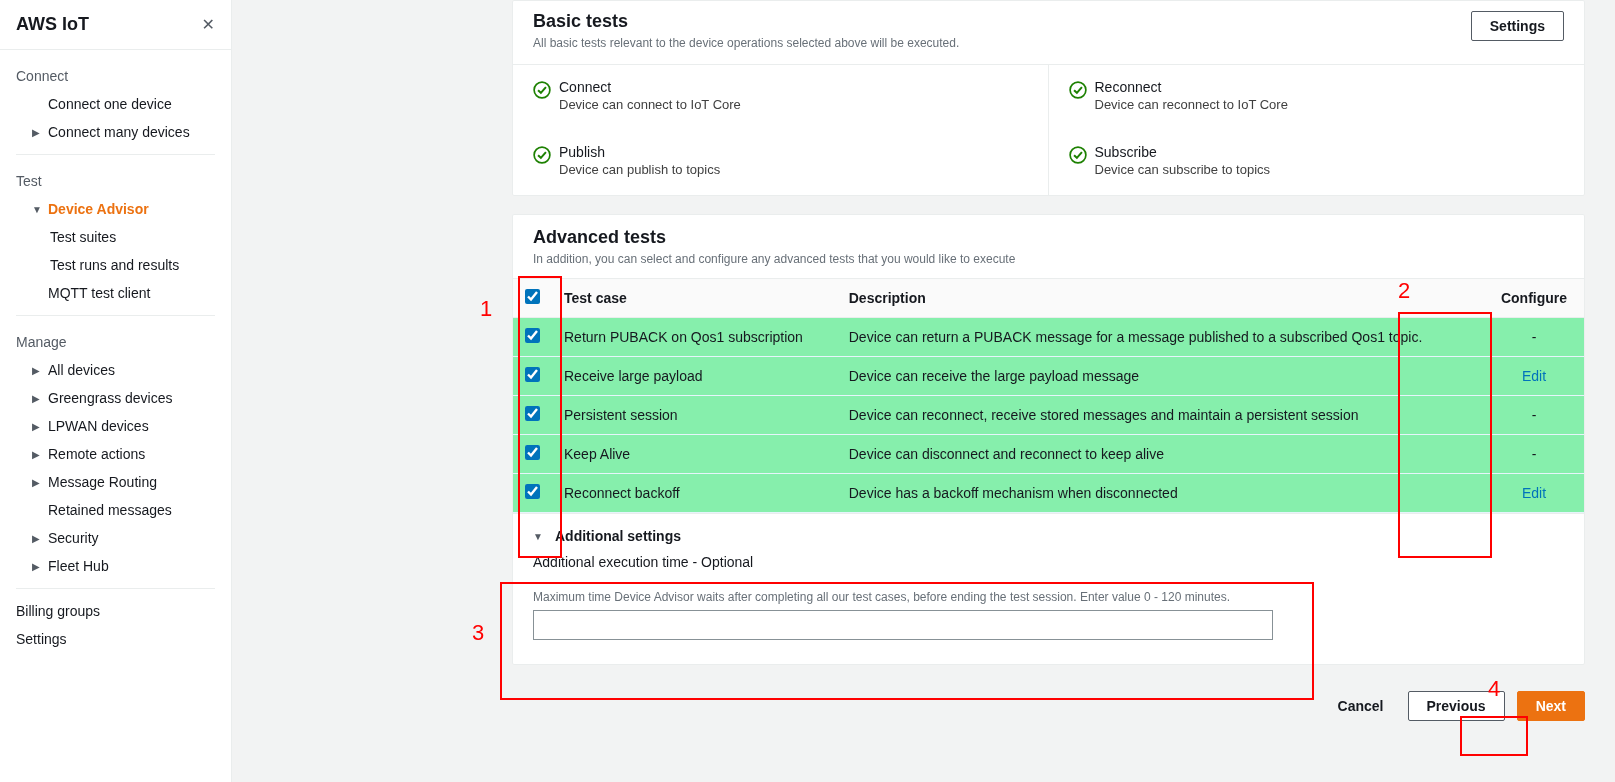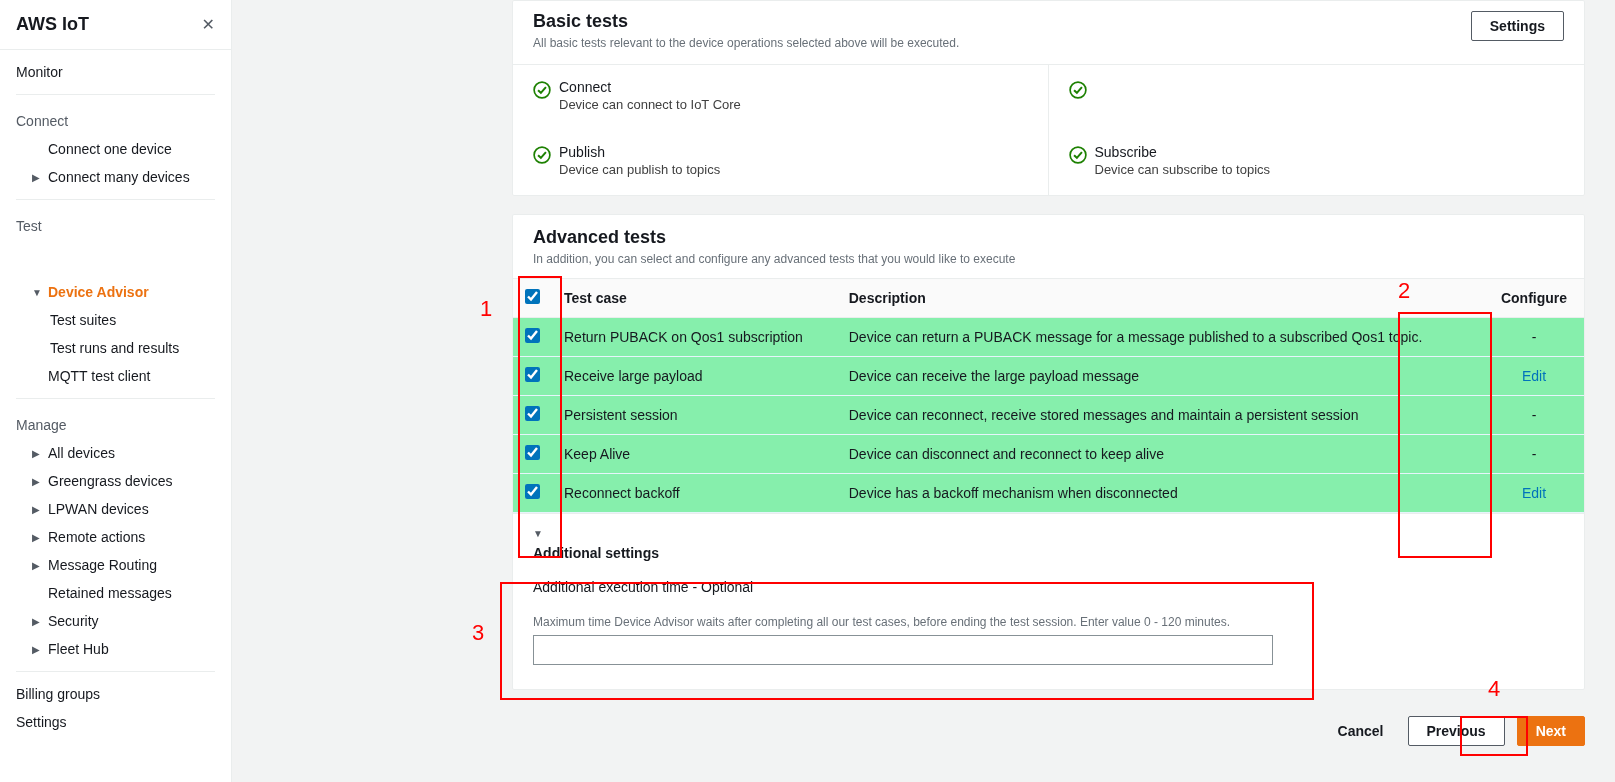--- a/index.html
+++ b/index.html
@@ -7,21 +7,21 @@
 .sidebar { width: 232px; background: #fff; border-right: 1px solid #eaeded; display: flex; flex-direction: column; overflow-y: auto; }
 .sidebar-header { display: flex; justify-content: space-between; align-items: center; padding: 14px 16px; border-bottom: 1px solid #eaeded;}
 .sidebar-title { font-size: 18px; font-weight: 700; }
 .close-icon { cursor: pointer; font-size: 16px; color: #545b64; }
 .nav-section { padding: 8px 0; border-bottom: 1px solid #eaeded; margin: 0 16px;}
 .nav-section:last-child { border-bottom:none;}
 .nav-group-label { font-size: 14px; color: #545b64; padding: 10px 0 6px 0; font-weight: 400;}
 .nav-item { display: flex; align-items: center; padding: 6px 0 6px 0; cursor: pointer; color: #16191f;}
 .nav-item.sub { padding-left: 16px; }
 .nav-item.subsub { padding-left: 34px; }
-.nav-item.active { color: #ec7211; font-weight: 700; margin-top: 38px;}
+.nav-item.active { color: #ec7211; font-weight: 700;}
 .caret { width: 14px; display: inline-block; color:#545b64; font-size:10px; margin-right:2px;}
 .caret.down::before { content:"▼";}
 .caret.right::before { content:"▶";}
 .nav-item .label { flex:1;}
 .main { flex:1; padding: 0 30px 24px 280px; overflow-y:auto; position:relative;}
 .panel { background:#fff; border:1px solid #eaeded; margin-bottom:18px; border-radius:2px;}
 .panel-header { padding: 12px 20px;}
 .panel-title { font-size:18px; font-weight:700; margin-bottom:4px;}
 .panel-subtitle { font-size:12px; color:#687078;}
 .panel-top { display:flex; justify-content:space-between; align-items:flex-start; padding:10px 20px 14px 20px;}
@@ -37,45 +37,40 @@
 .item-desc{color:#404040; font-size:13px; margin-top:2px;}
 table { width:100%; border-collapse:collapse;}
 thead th { text-align:left; font-size:14px; font-weight:700; padding:10px 12px; border-top:1px solid #eaeded; border-bottom:1px solid #eaeded; background:#fafafa;}
 tbody td { padding:10px 12px; border-bottom:1px solid #e6f5fb; font-size:14px; background:#86efac;}
 tbody tr:first-child td{border-top:1px solid #b3e0f5;}
 th.cb, td.cb { width:38px; text-align:center;}
 td.configure { text-align:center; width:100px;}
 td.configure a { color:#0073bb; cursor:pointer;}
 input[type=checkbox]{ width:15px;height:15px; accent-color:#0073bb;}
 .additional { padding:14px 20px 24px 20px; border-top:1px solid #eaeded;}
-.add-header { display:flex; align-items:flex-start; gap:6px; font-weight:700; margin-bottom:18px;flex-direction:column;}
+.add-header { display:flex; align-items:center; gap:6px; font-weight:700; margin-bottom:10px;}
 .field-label{font-size:14px; margin-bottom:20px;}
 .field-help{font-size:12px; color:#687078; margin-bottom:6px;}
 .text-input{width:740px; max-width:100%; padding:6px 8px; border:1px solid #879196; font-size:14px;}
 .footer-actions { display:flex; justify-content:flex-end; gap:12px; align-items:center; padding:8px 0 20px 0;}
 .cancel-link { color:#16191f; font-weight:700; cursor:pointer; padding:6px 12px;}
 .annotation { position:absolute; color:#ff0000; font-size:22px; font-weight:400; pointer-events:none;}
 .red-box { position:absolute; border:2px solid #ff0000; pointer-events:none;}
 .content-wrap{position:relative; min-height:760px;}
 </style>
 </head>
 <body>
 
 <div class="sidebar">
   <div class="sidebar-header">
     <div class="sidebar-title">AWS IoT</div>
     <span class="close-icon">✕</span>
   </div>
   <div id="nav">
       <div class="nav-section">
-        <div class="nav-item">
-          <span class="label">Monitor</span>
-        </div>
-      </div>
-      <div class="nav-section">
         <div class="nav-group-label">Connect</div>
         <div class="nav-item sub">
           <span class="caret"></span>
           <span class="label">Connect one device</span>
         </div>
         <div class="nav-item sub">
           <span class="caret right"></span>
           <span class="label">Connect many devices</span>
         </div>
       </div>
@@ -164,20 +159,24 @@
             <div>
               <div class="item-title">Connect</div>
               <div class="item-desc">Device can connect to IoT Core</div>
             </div>
           </div>
           <div>
             <span class="check-icon"><svg viewBox="0 0 16 16">
                 <circle cx="8" cy="8" r="7" fill="none" stroke="#1d8102" stroke-width="1.5"></circle>
                 <path d="M4.5 8.2 L7 10.5 L11.5 5.5" fill="none" stroke="#1d8102" stroke-width="1.8"></path>
               </svg></span>
+            <div>
+              <div class="item-title">Reconnect</div>
+              <div class="item-desc">Device can reconnect to IoT Core</div>
+            </div>
           </div>
           <div>
             <span class="check-icon"><svg viewBox="0 0 16 16">
                 <circle cx="8" cy="8" r="7" fill="none" stroke="#1d8102" stroke-width="1.5"></circle>
                 <path d="M4.5 8.2 L7 10.5 L11.5 5.5" fill="none" stroke="#1d8102" stroke-width="1.8"></path>
               </svg></span>
             <div>
               <div class="item-title">Publish</div>
               <div class="item-desc">Device can publish to topics</div>
             </div>

